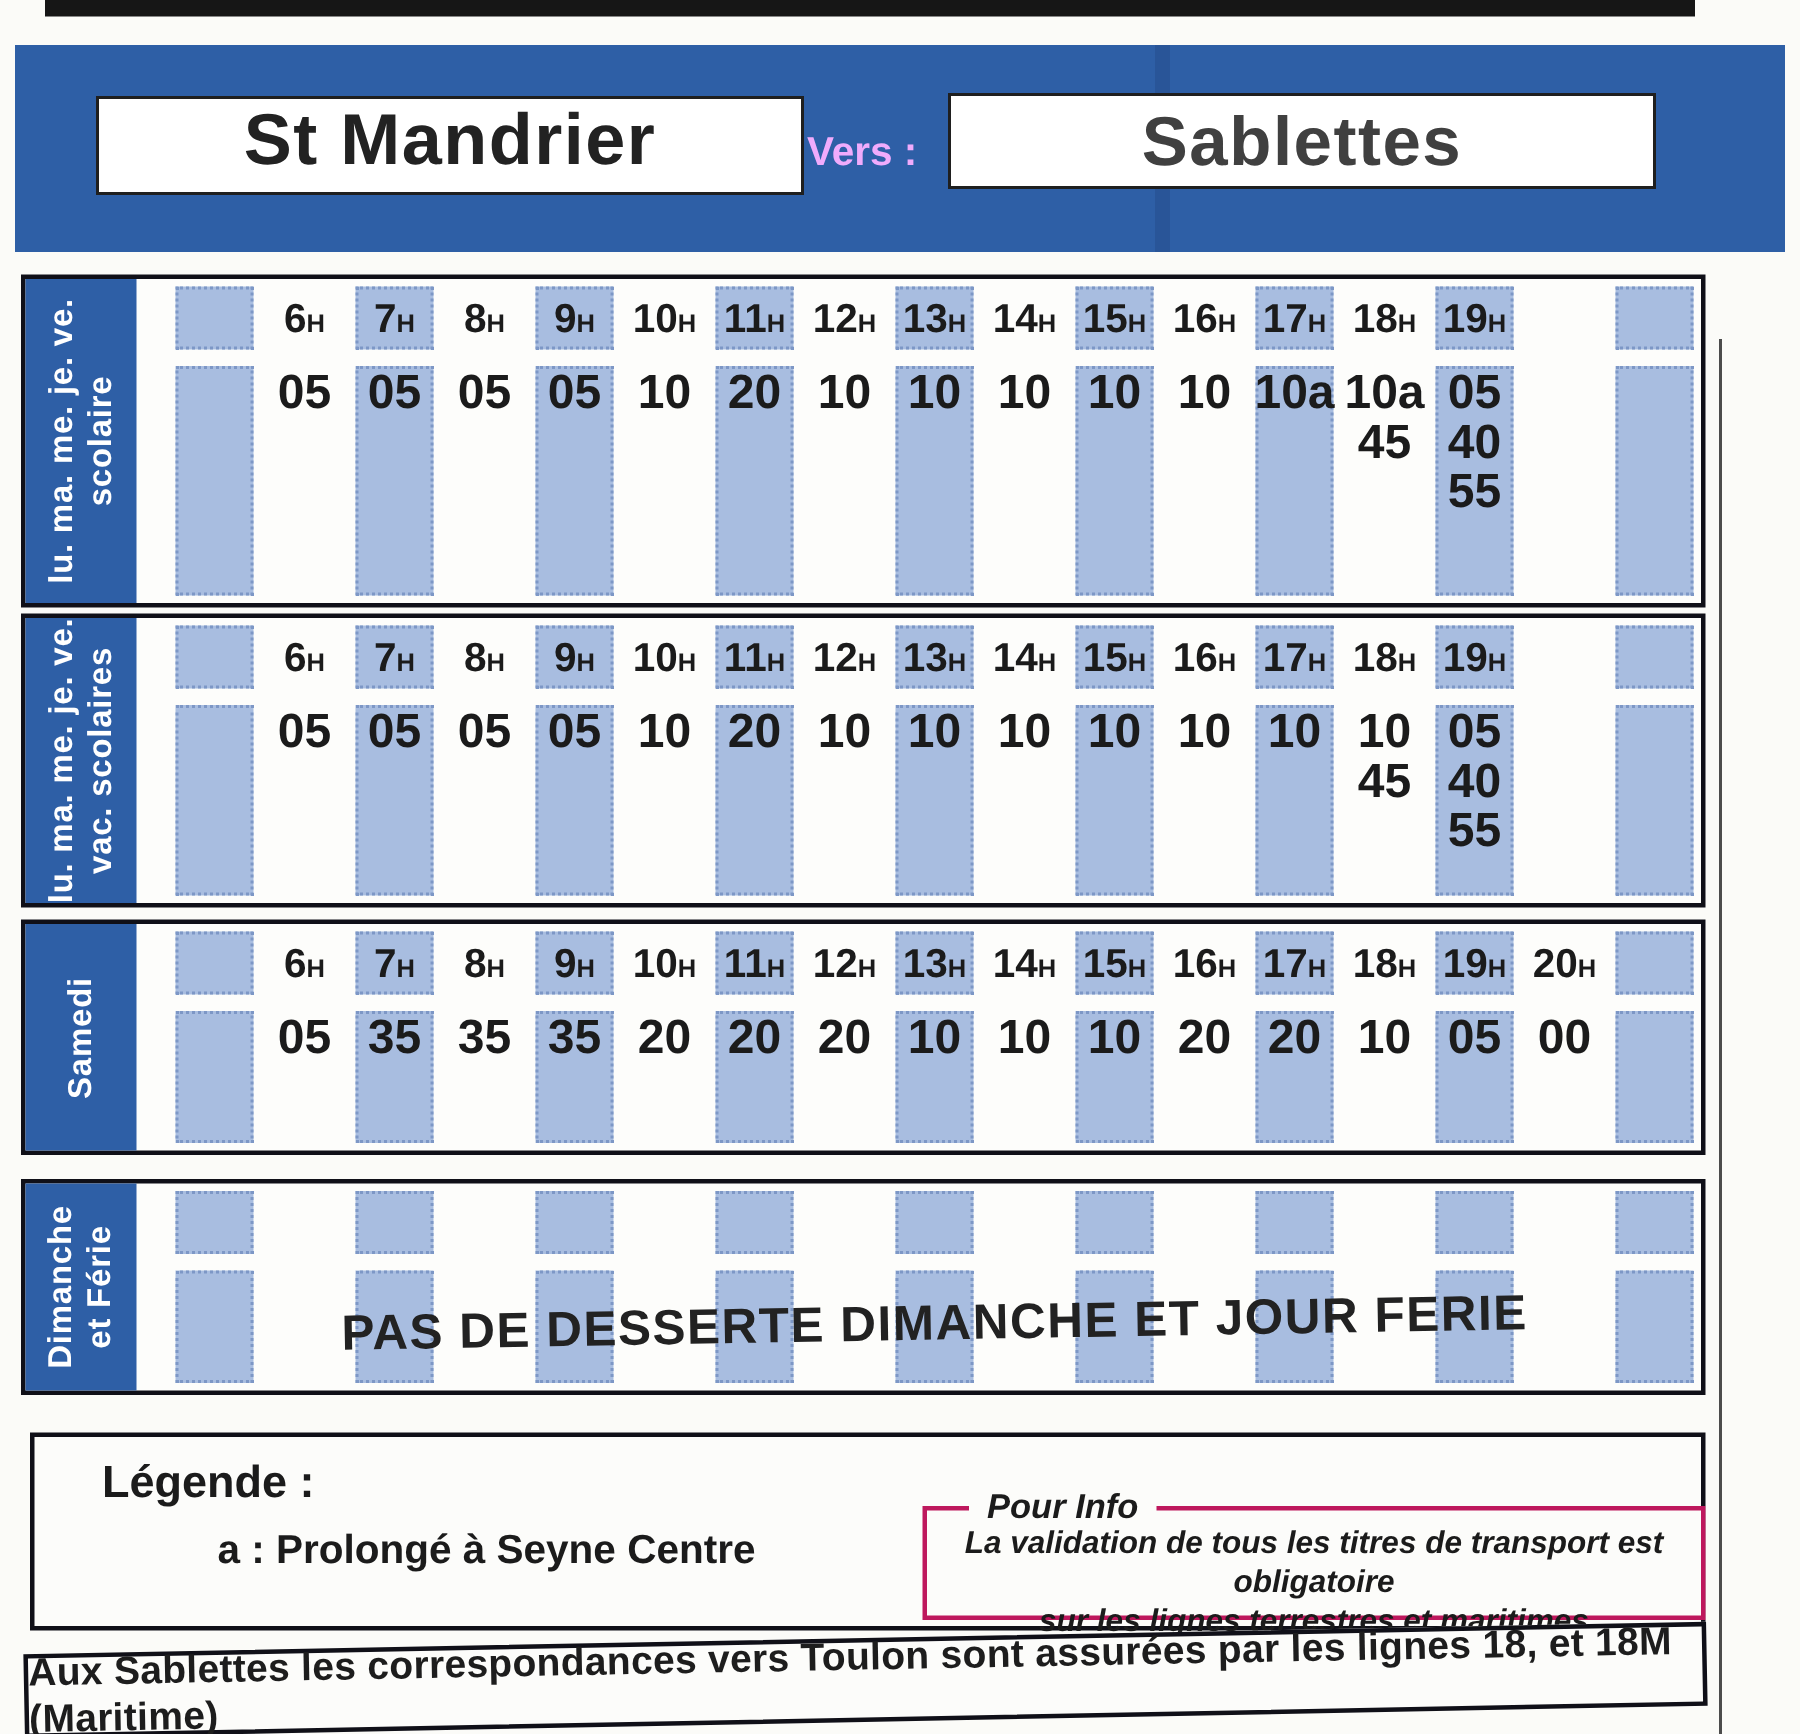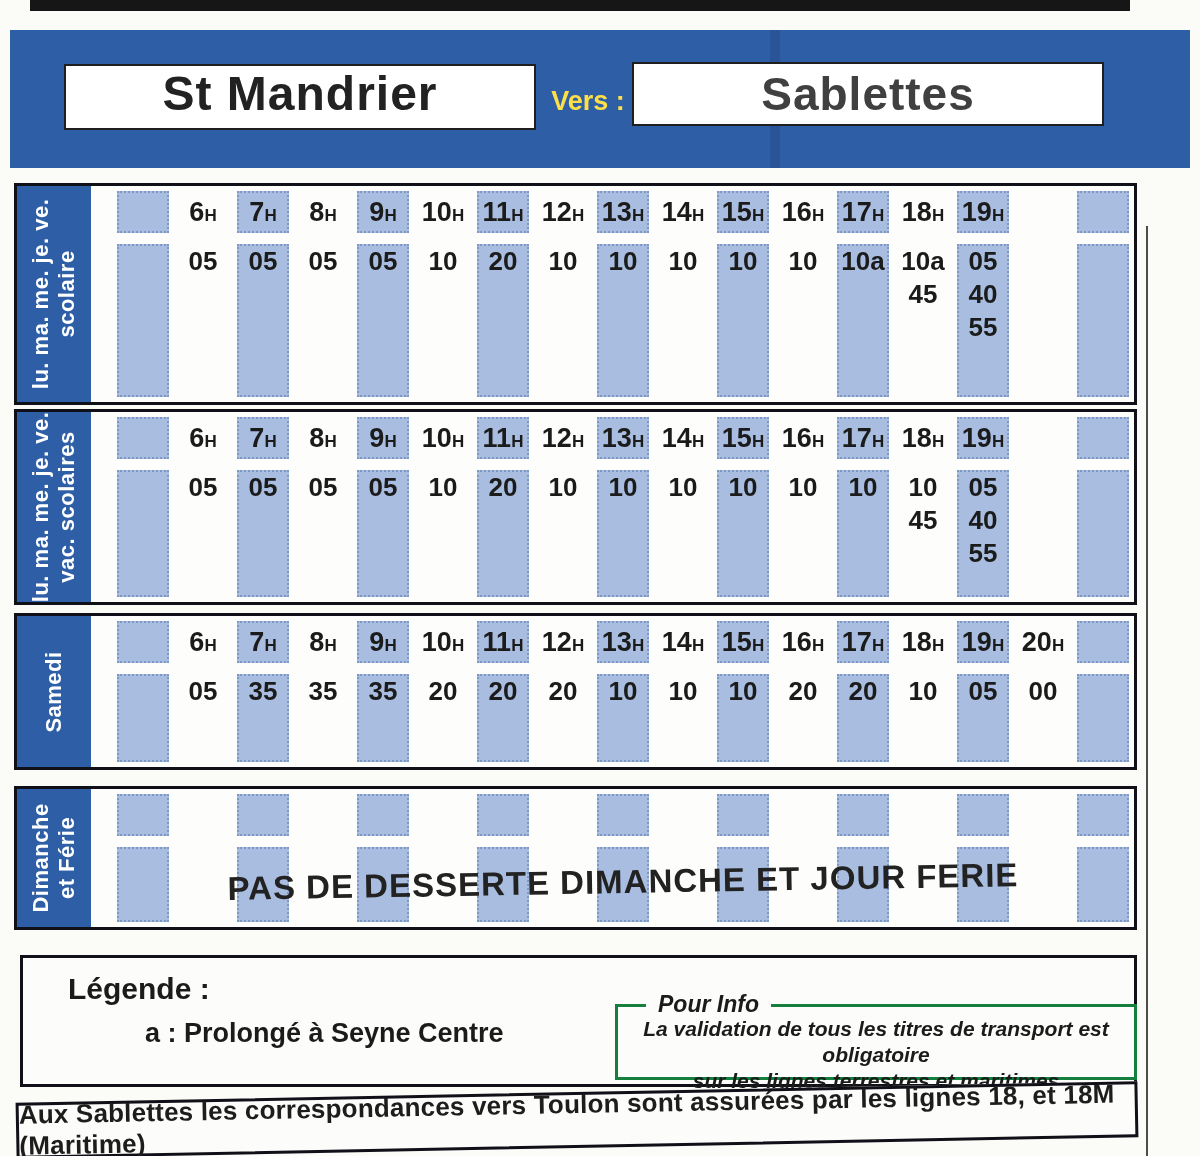--- a/index.html
+++ b/index.html
@@ -11,21 +11,21 @@
   
   .top-strip { position:absolute; left:30px; top:0; width:1100px; height:11px; background:#161616; }
   .page-edge-line { position:absolute; left:1146px; top:226px; width:2px; height:930px; background:#4c4c4c; }
 
   
   .banner { position:absolute; left:10px; top:30px; width:1180px; height:138px; background:#2e5fa6; }
   .banner .crease { position:absolute; left:760px; top:0; width:10px; height:138px; background:rgba(0,0,30,0.10); }
   .origin-box { position:absolute; left:54px; top:34px; width:468px; height:62px; background:#ffffff; border:2px solid #1f1f1f;
                 display:flex; align-items:flex-start; justify-content:center; }
   .origin-box span { font-size:48px; font-weight:700; letter-spacing:1px; color:#222; }
-  .vers-label { position:absolute; left:528px; top:56px; width:100px; text-align:center; color:#fde047; font-size:27px; font-weight:700; }
+  .vers-label { position:absolute; left:528px; top:56px; width:100px; text-align:left; color:#f0abfc; font-size:27px; font-weight:700; }
   .dest-box { position:absolute; left:622px; top:32px; width:468px; height:60px; background:#ffffff; border:2px solid #1f1f1f;
               display:flex; align-items:center; justify-content:center; }
   .dest-box span { font-size:46px; font-weight:700; letter-spacing:1px; color:#404040; }
 
   
   .section { position:absolute; left:14px; width:1123px; background:#fdfdfb; border:3px solid #101018; box-sizing:border-box; }
   .sec-1 { top:183px; height:222px; }
   .sec-2 { top:409px; height:196px; }
   .sec-3 { top:613px; height:157px; }
   .sec-4 { top:786px; height:144px; }
@@ -37,33 +37,33 @@
 
   .grid { position:absolute; left:74px; top:0; right:0; bottom:0; }
   .slot { position:absolute; top:0; bottom:0; width:60px; }
   .stripe { position:absolute; left:4px; right:4px; background:#a8bde0; border:2px dotted #7d97c6; box-sizing:border-box; z-index:0; }
   .stripe.head { top:5px; height:42px; }
   .stripe.body { top:58px; bottom:5px; }
   .hour { position:absolute; top:4px; left:-4px; right:-4px; text-align:center; line-height:44px;
           font-size:27px; font-weight:700; z-index:2; }
   .hsuf { font-size:17px; font-weight:700; }
   .times { position:absolute; top:59px; left:-7px; right:-7px; text-align:center;
-           font-size:26px; font-weight:700; line-height:33px; z-index:2; }
+           font-size:32px; font-weight:700; line-height:33px; z-index:2; }
   .section-note { position:absolute; left:96px; width:1020px; top:74px; z-index:3;
                   text-align:center; font-size:33px; font-weight:700; letter-spacing:1px;
                   white-space:nowrap; transform:rotate(-1deg); color:#222; }
 
   
   .legend-box { position:absolute; left:20px; top:955px; width:1117px; height:132px;
                 border:3px solid #101018; box-sizing:border-box; background:#fcfcfa; }
   .legend-title { position:absolute; left:45px; top:14px; font-size:30px; font-weight:700; }
   .legend-item { position:absolute; left:122px; top:60px; font-size:27px; font-weight:700; }
 
   .info-box { position:absolute; left:592px; top:46px; width:522px; height:76px;
-              border:3px solid #15803d; box-sizing:border-box; background:#fcfcfa; }
+              border:3px solid #be185d; box-sizing:border-box; background:#fcfcfa; }
   .info-title { position:absolute; left:28px; top:-16px; background:#fcfcfa; padding:0 12px;
                 font-size:23px; font-weight:700; font-style:italic; }
   .info-line { text-align:center; font-size:21px; font-weight:700; font-style:italic; line-height:26px; }
   .info-lines { padding-top:9px; }
 
   
   .footer-box { position:absolute; left:16px; top:1092px; width:1122px; height:56px;
                 border:3px solid #101018; box-sizing:border-box; background:#fcfcfa;
                 display:flex; align-items:center; justify-content:center;
                 transform:rotate(-1.1deg); }

